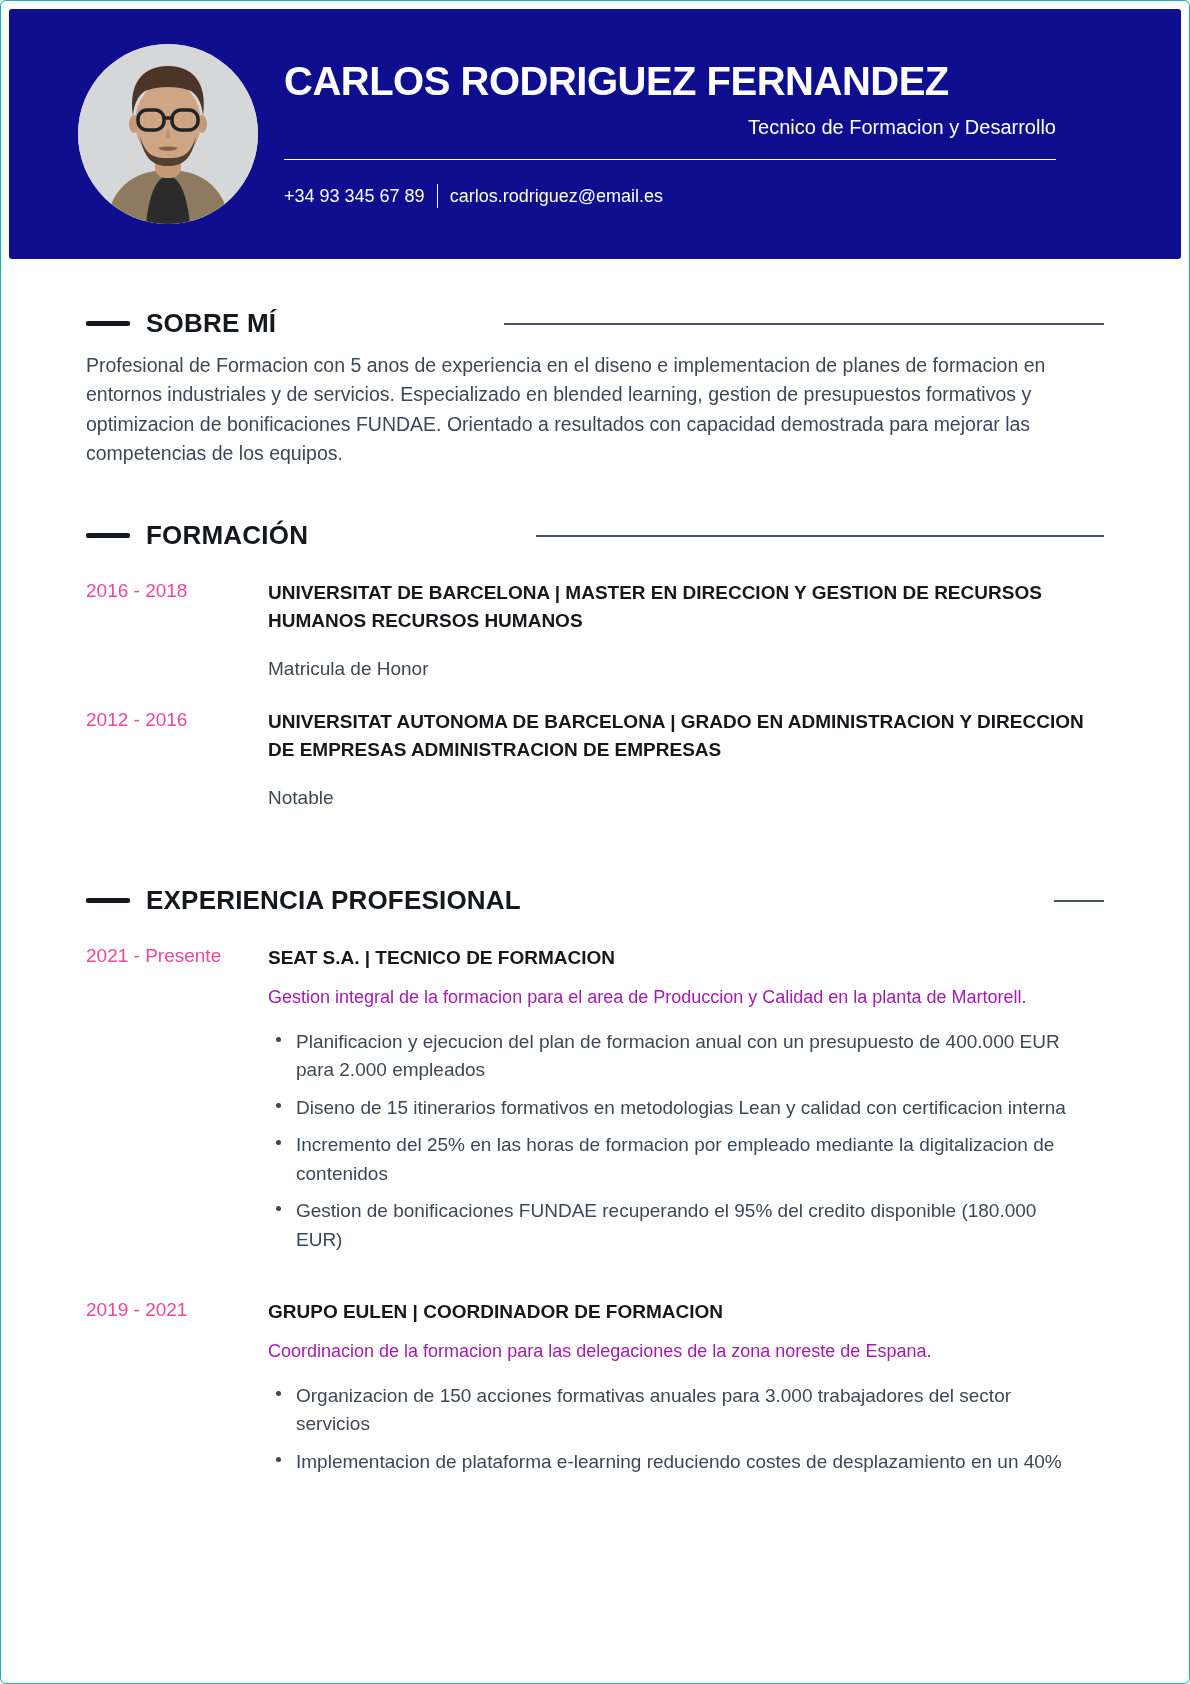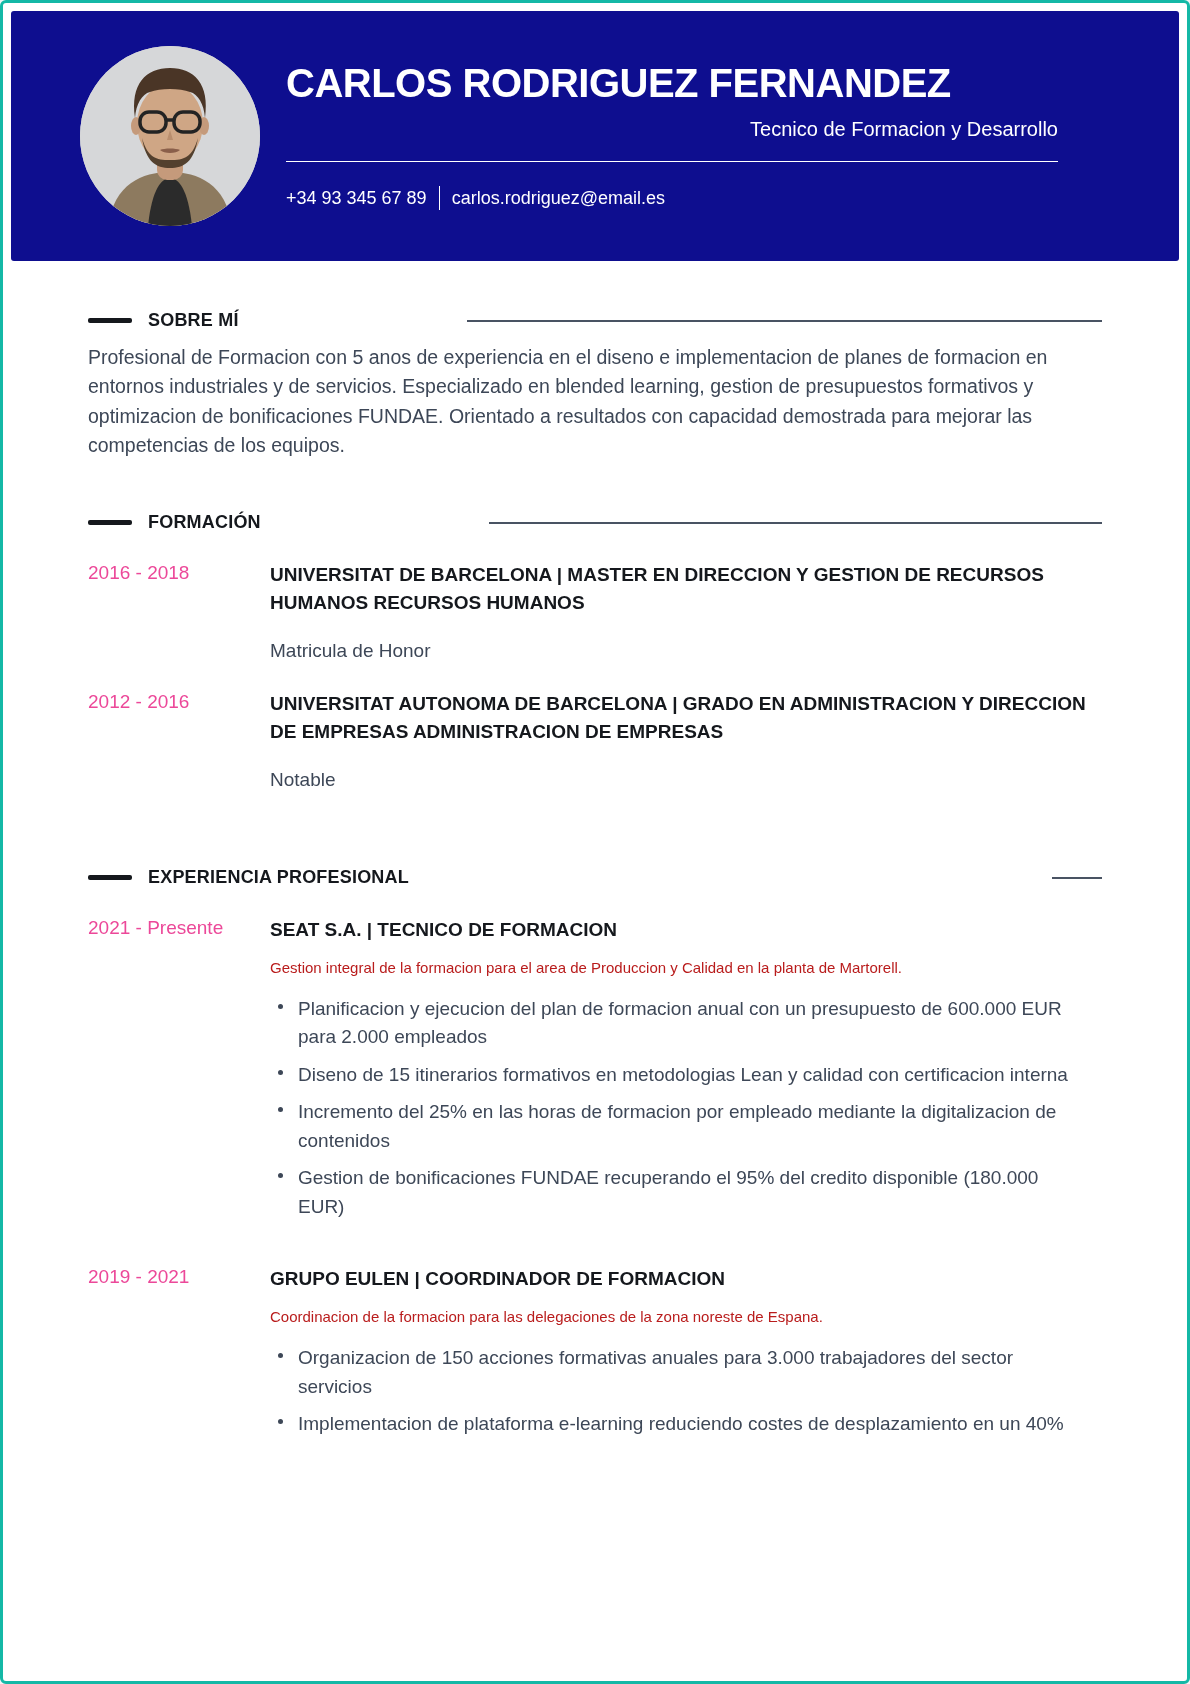--- a/index.html
+++ b/index.html
@@ -2,21 +2,21 @@
 <html><head>
 <meta charset="utf-8">
 <style>
   html,body { margin:0; padding:0; background:#f3f3f5; }
   .page {
     position:relative;
     width:1190px; height:1684px;
     box-sizing:border-box;
     margin:0 auto;
     background:#ffffff;
-    border:3px solid #14b8a6;
+    border:1px solid #14b8a6;
     border-radius:6px;
     font-family:"Liberation Sans", sans-serif;
     overflow:hidden;
   }
   
   .header {
     margin:8px 8px 0 8px;
     height:250px;
     background:#0e0e8f;
     border-radius:3px;
@@ -46,21 +46,21 @@
     background:#ffffff; margin:0 12px;
   }
   
   .content { padding:0 85px 0 85px; }
   .section-head { display:flex; align-items:center; }
   .section-head .dash {
     width:44px; height:5px; background:#15181d; border-radius:2px;
     margin-right:16px; flex:0 0 auto;
   }
   .section-title {
-    font-size:18px; font-weight:800; color:#15181d; letter-spacing:0.2px;
+    font-size:26px; font-weight:800; color:#15181d; letter-spacing:0.2px;
     white-space:nowrap;
   }
   .section-head .rule {
     flex:1 1 auto; height:2px; background:#495363; margin-left:228px;
   }
   .section-head .rule.rule-short { flex:0 0 50px; margin-left:auto; }
 
   .about-head { margin-top:49px; }
   .about-text {
     margin-top:12px; width:962px;
@@ -75,21 +75,21 @@
   }
   .entry-dates { font-size:19px; color:#ec4899; padding-top:1px; }
   .entry-title {
     font-size:19px; font-weight:800; color:#15181d; line-height:1.45;
     max-width:822px;
   }
   .entry-note { margin-top:24px; font-size:19px; color:#3d4757; }
 
   .exp-head { margin-top:76px; }
   .exp-summary {
-    margin-top:12px; font-size:15px; line-height:1.55; color:#b91c1c;
+    margin-top:12px; font-size:18px; line-height:1.55; color:#a21caf;
     max-width:790px;
   }
   .exp-bullets {
     list-style:none; margin:16px 0 0 0; padding:0; max-width:800px;
   }
   .exp-bullets li {
     position:relative; padding-left:28px;
     font-size:19px; line-height:1.5; color:#3d4757;
     margin-top:9px;
   }
@@ -178,21 +178,21 @@
       <span class="section-title">EXPERIENCIA PROFESIONAL</span>
       <span class="rule rule-short"></span>
     </div>
 
     <div class="entry">
       <div class="entry-dates">2021 - Presente</div>
       <div>
         <div class="entry-title">SEAT S.A. | TECNICO DE FORMACION</div>
         <div class="exp-summary">Gestion integral de la formacion para el area de Produccion y Calidad en la planta de Martorell.</div>
         <ul class="exp-bullets">
-          <li>Planificacion y ejecucion del plan de formacion anual con un presupuesto de 600.000 EUR para 2.000 empleados</li>
+          <li>Planificacion y ejecucion del plan de formacion anual con un presupuesto de 400.000 EUR para 2.000 empleados</li>
           <li>Diseno de 15 itinerarios formativos en metodologias Lean y calidad con certificacion interna</li>
           <li>Incremento del 25% en las horas de formacion por empleado mediante la digitalizacion de contenidos</li>
           <li>Gestion de bonificaciones FUNDAE recuperando el 95% del credito disponible (180.000 EUR)</li>
         </ul>
       </div>
     </div>
 
     <div class="entry exp-entry-2">
       <div class="entry-dates">2019 - 2021</div>
       <div>

